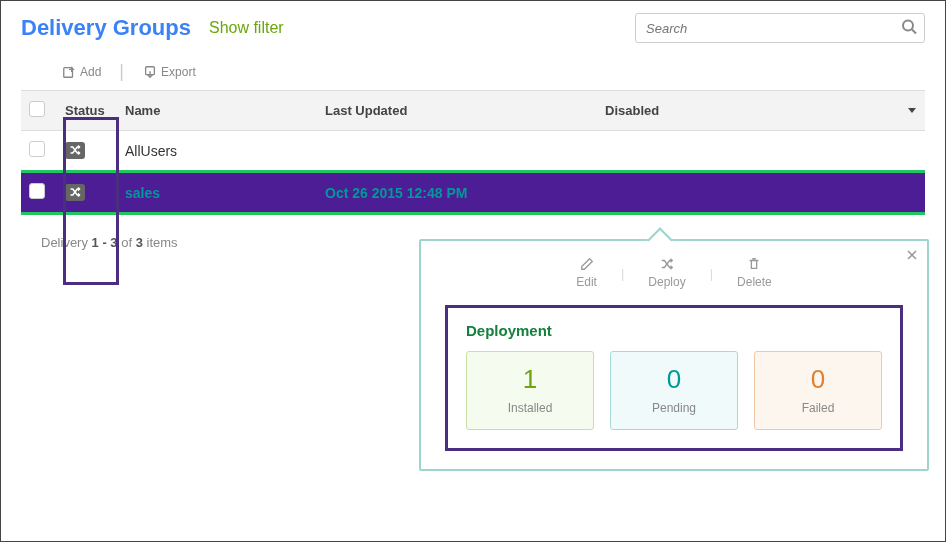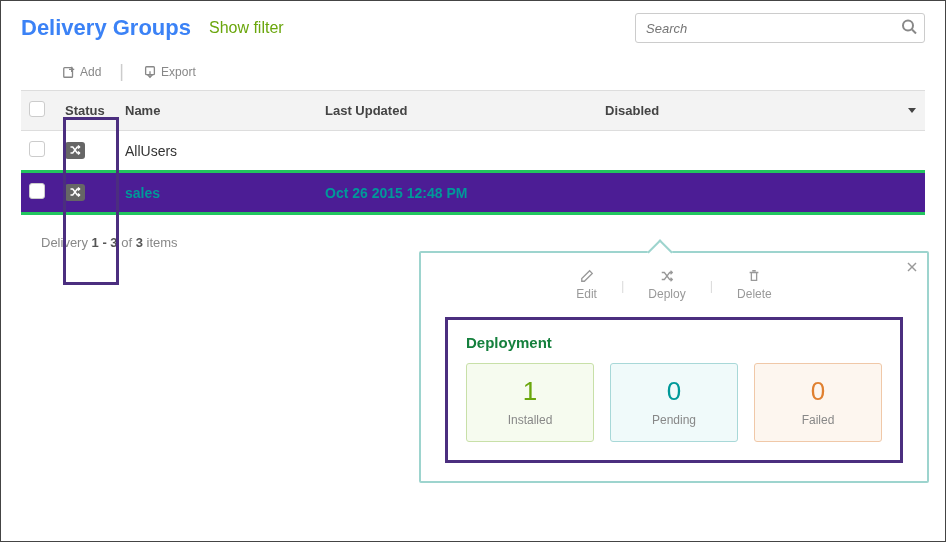--- a/index.html
+++ b/index.html
@@ -22,21 +22,21 @@
     .table tr.selected td.name-cell, .table tr.selected td.updated-cell { color: #009999; }
     .checkbox-cell { width: 36px; }
     .checkbox { width: 16px; height: 16px; border: 1px solid #ccc; border-radius: 3px; background: #fff; display: inline-block; }
     .status-cell { width: 60px; }
     .status-icon { display: inline-flex; align-items: center; justify-content: center; width: 20px; height: 17px; background: #666; border-radius: 3px; color: #fff; }
     .status-icon svg { width: 12px; height: 12px; }
     .header-dropdown { width: 24px; background: #e8e8e8; text-align: center; cursor: pointer; }
     .status-header-highlight { position: absolute; left: 62px; top: 116px; width: 56px; height: 168px; border: 3px solid #4b2e7f; pointer-events: none; }
     .results-text { margin-top: 20px; margin-left: 20px; color: #888; font-size: 13px; }
     .results-text strong { color: #555; }
-    .detail-panel { position: absolute; left: 418px; top: 250px; width: 510px; background: #fff; border: 2px solid #9dd4ce; border-radius: 2px; padding: 16px 24px 18px; }
+    .detail-panel { position: absolute; left: 418px; top: 238px; width: 510px; background: #fff; border: 2px solid #9dd4ce; border-radius: 2px; padding: 16px 24px 18px; }
     .detail-panel::before { content: ''; position: absolute; top: -10px; left: 230px; width: 16px; height: 16px; background: #fff; border-left: 2px solid #9dd4ce; border-top: 2px solid #9dd4ce; transform: rotate(45deg); }
     .detail-close { position: absolute; top: 8px; right: 10px; color: #999; cursor: pointer; font-size: 12px; }
     .detail-toolbar { display: flex; align-items: center; justify-content: center; gap: 24px; color: #999; margin-bottom: 16px; }
     .detail-tb-item { display: flex; flex-direction: column; align-items: center; gap: 4px; font-size: 12px; cursor: pointer; }
     .detail-sep { color: #ddd; }
     .deployment-box { border: 3px solid #4b2e7f; padding: 14px 18px 18px; }
     .deployment-title { font-weight: bold; font-size: 15px; color: #15803d; margin-bottom: 12px; }
     .stat-row { display: flex; gap: 16px; }
     .stat-card { flex: 1; border: 1px solid; border-radius: 3px; padding: 12px 0 14px; text-align: center; }
     .stat-card.installed { border-color: #c8e0a8; background: #f6fbef; }

